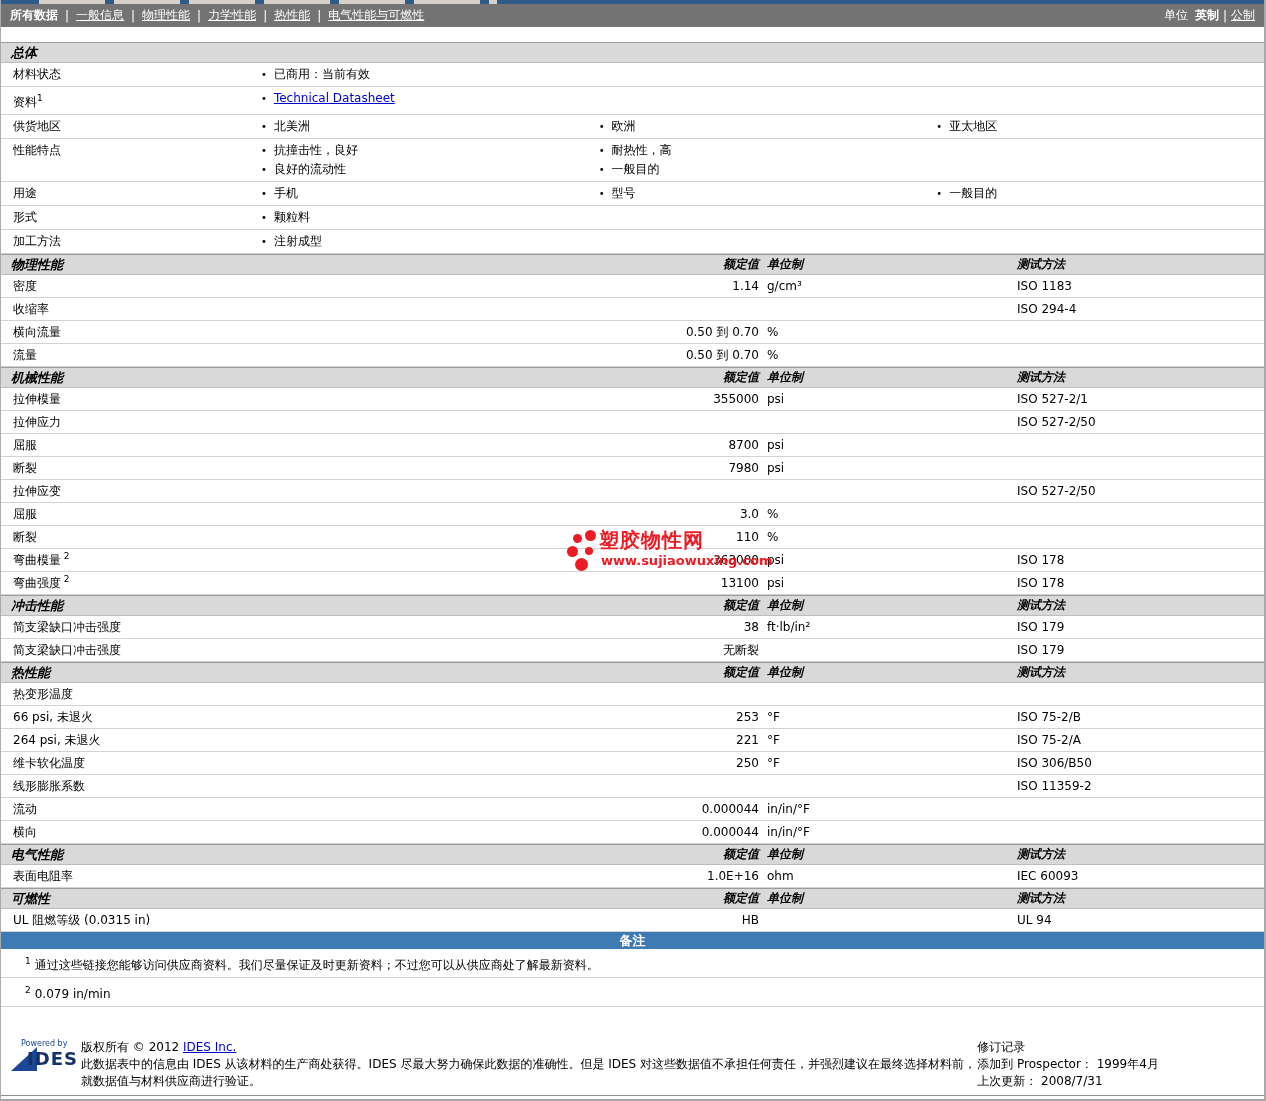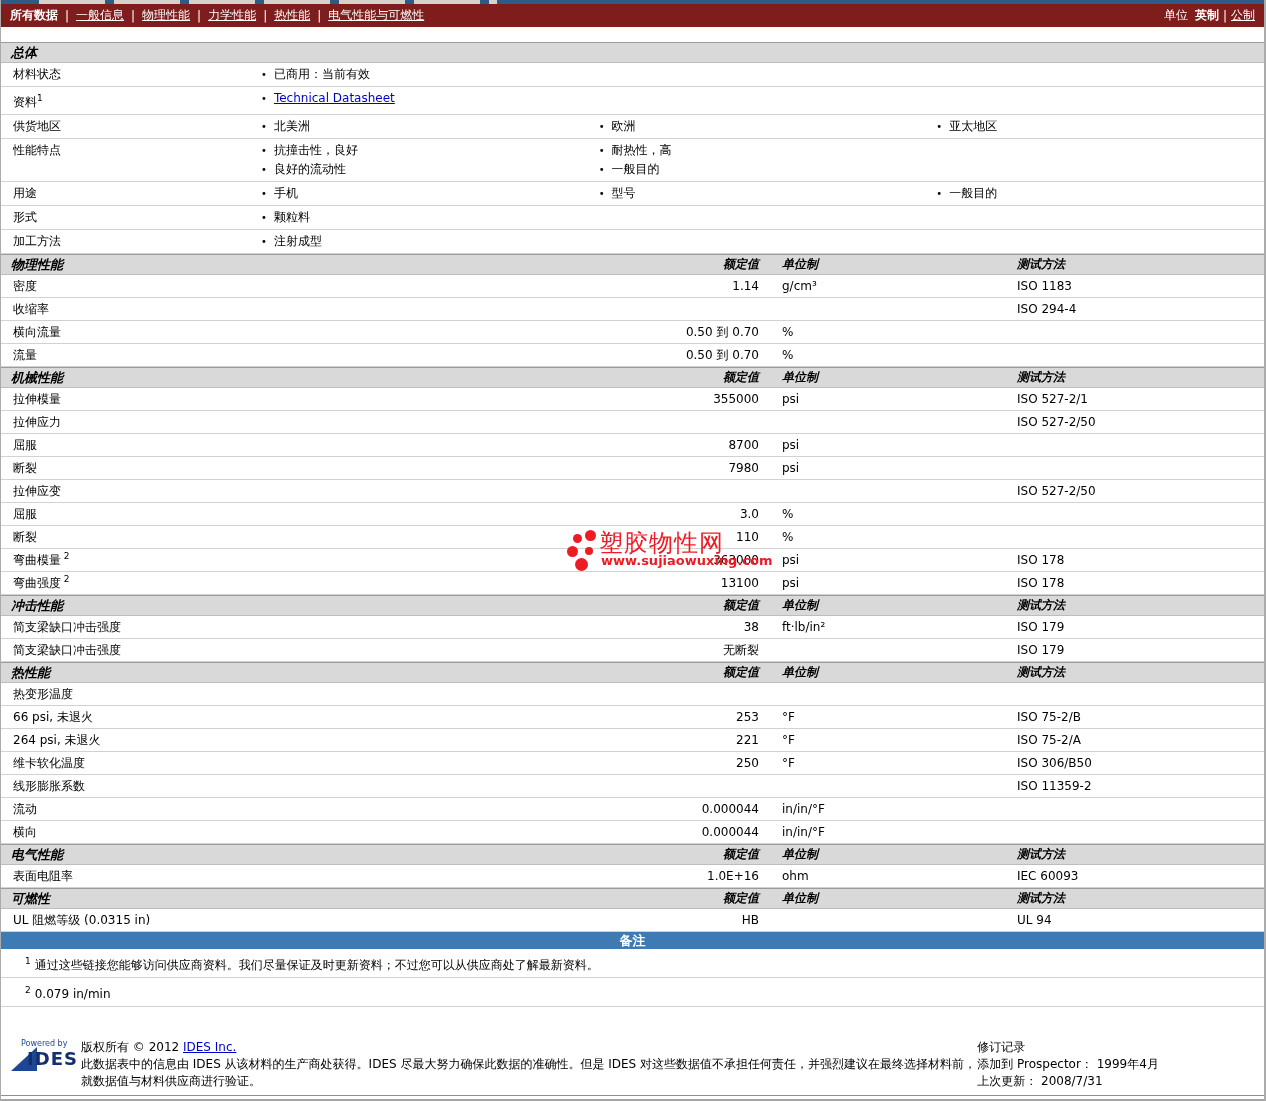--- a/index.html
+++ b/index.html
@@ -6,39 +6,39 @@
   body { margin:0; background:#fff; font-family:"DejaVu Sans","Liberation Sans",sans-serif; font-size:12px; color:#000; }
   .page { position:relative; width:1266px; height:1101px; overflow:hidden; background:#fff;
           border-left:1px solid #ABABAB; border-right:2px solid #ABABAB; }
 
   
   .tabstrip { height:4px; background:#2E5B88; position:relative; }
   .tabstrip .tabs { position:absolute; left:38px; top:0; height:4px; width:458px;
           background:repeating-linear-gradient(90deg,#D6D2CA 0 66px,#2E5B88 66px 75px); }
 
   
-  .navbar { height:23px; background:#7f1d1d; color:#fff; display:flex; align-items:center; padding:0 9px; }
+  .navbar { height:23px; background:#737373; color:#fff; display:flex; align-items:center; padding:0 9px; }
   .nav-left { display:flex; align-items:center; }
   .nav-item { color:#fff; text-decoration:underline; cursor:pointer; white-space:nowrap; }
   .nav-item.current { font-weight:bold; text-decoration:none; }
   .nav-sep { margin:0 7px; }
   .nav-right { margin-left:auto; display:flex; align-items:center; white-space:nowrap; }
   .nav-right .lblu { margin-right:7px; }
   .unit-current { font-weight:bold; }
   .nav-right .bar { margin:0 4px; }
   .unit-link { color:#fff; text-decoration:underline; cursor:pointer; }
 
   .gap15 { height:15px; }
 
   
   .sec-hdr { display:flex; align-items:center; height:21px; background:#D9D9D9;
              border-top:1px solid #9B9B9B; border-bottom:1px solid #BDBDBD; font-weight:bold;font-style:italic; }
   .sec-title { flex:1; padding-left:10px; font-size:13px; }
   .cell-val { width:190px; text-align:right; }
-  .cell-unit { width:253px; padding-left:23px; }
+  .cell-unit { width:253px; padding-left:8px; }
   .cell-method { width:252px; padding-left:5px; }
 
   
   .prow { display:flex; align-items:center; height:23px; border-bottom:1px solid #D2D2D2; }
   .p-name { flex:1; padding-left:12px; }
   .p-name.sub { }
   sup { font-size:9px; }
 
   
   .g-row { display:flex; border-bottom:1px solid #D2D2D2; min-height:23px; align-items:flex-start; padding:2px 0; }
@@ -65,21 +65,21 @@
   .revision { margin-left:auto; width:278px; line-height:17px; }
   .rev-title { font-weight:normal; }
 
   .ad-row { border-top:1px solid #ABABAB; height:20px; text-align:center; line-height:20px; margin-top:8px; }
   .bottom-strip { position:absolute; bottom:0; left:0; right:0; height:6px;
                   border-top:1px solid #8F8F8F; border-bottom:2px solid #A5A5A5; background:#fff; }
 
   
   .wm { position:absolute; left:562px; top:529px; width:160px; height:44px; pointer-events:none; }
   .wm-dot { position:absolute; background:#ED1C24; border-radius:50%; }
-  .wm-text { position:absolute; left:36px; top:-2px; color:#ED1C24; font-size:24px; font-weight:normal; letter-spacing:1px; white-space:nowrap; }
+  .wm-text { position:absolute; left:36px; top:-2px; color:#ED1C24; font-size:20px; font-weight:bold; letter-spacing:1px; white-space:nowrap; }
   .wm-url { position:absolute; left:38px; top:24px; color:#ED1C24; font-size:13px; font-weight:bold; white-space:nowrap; }
 </style>
 </head>
 <body>
 
 <div class="page">
 
   <div class="tabstrip">
     <div class="tabs"></div>
   </div>

